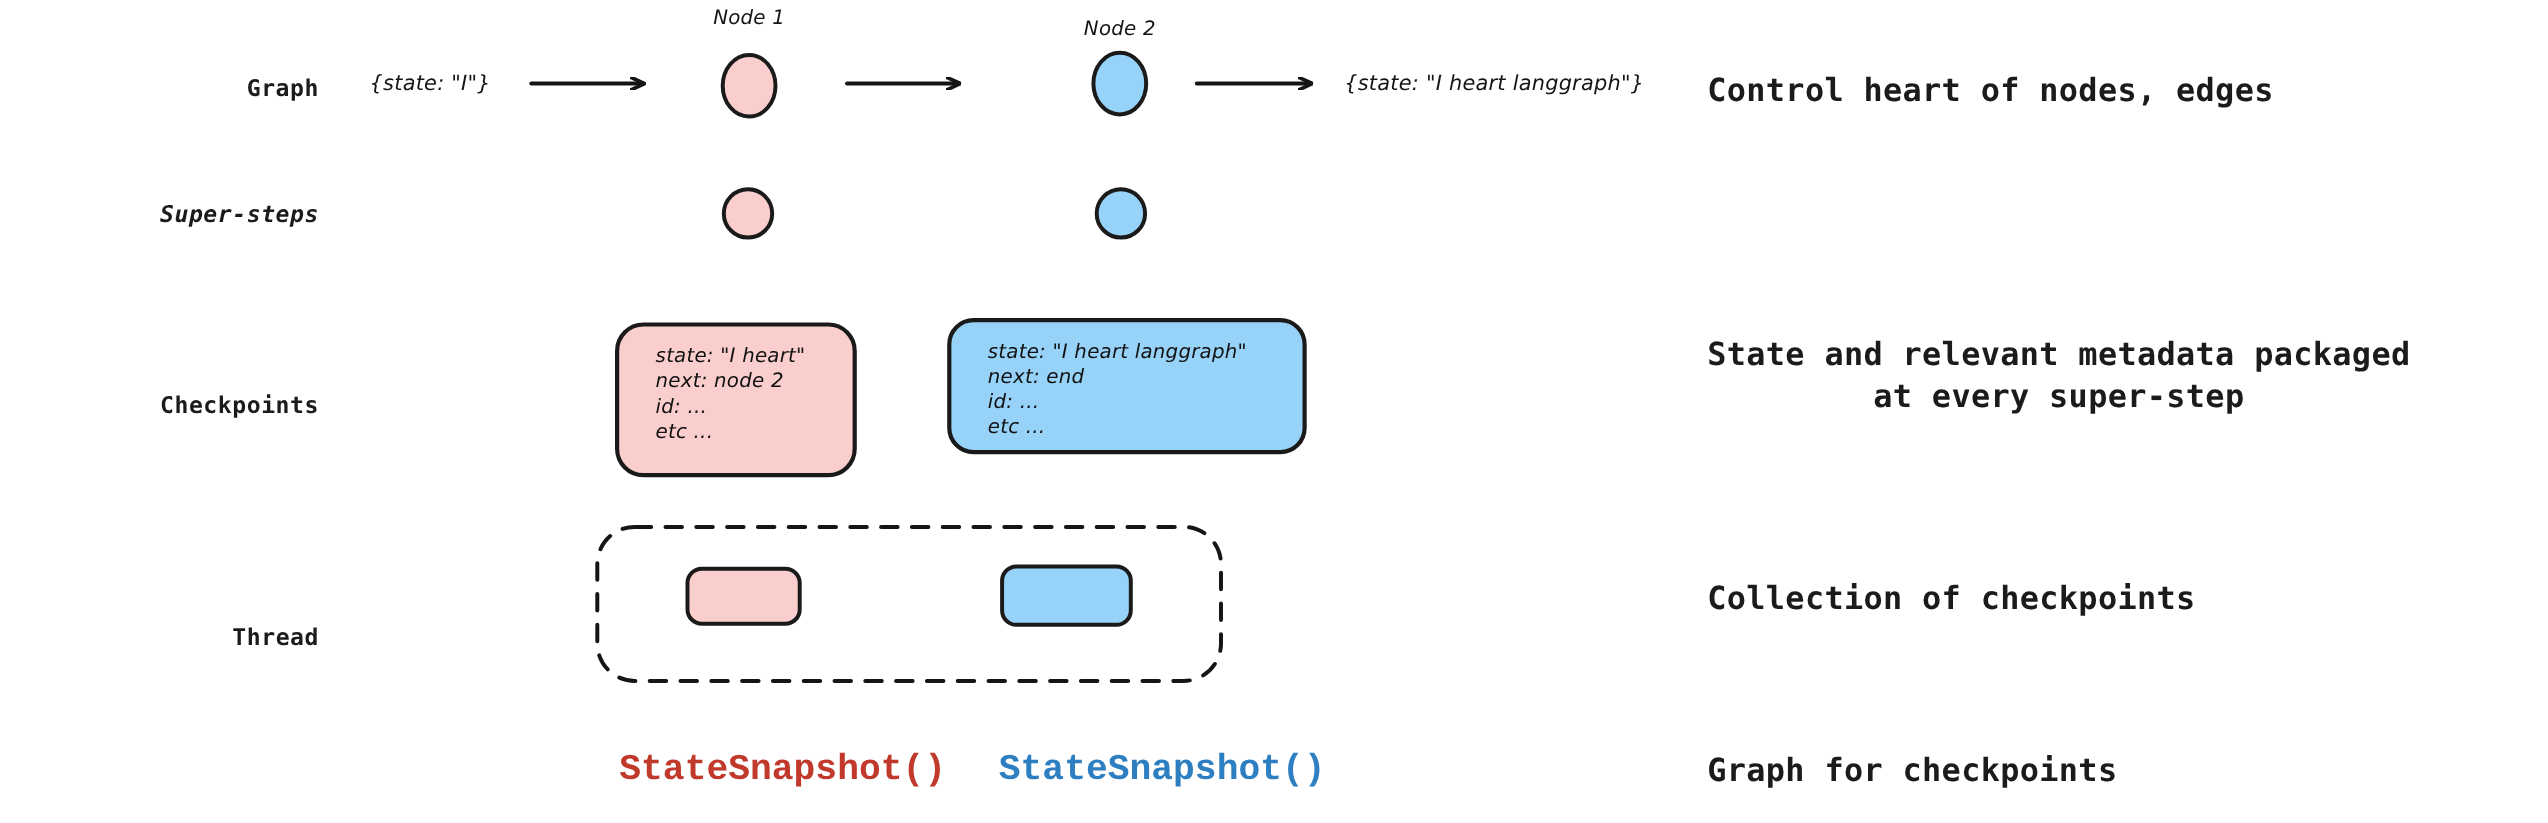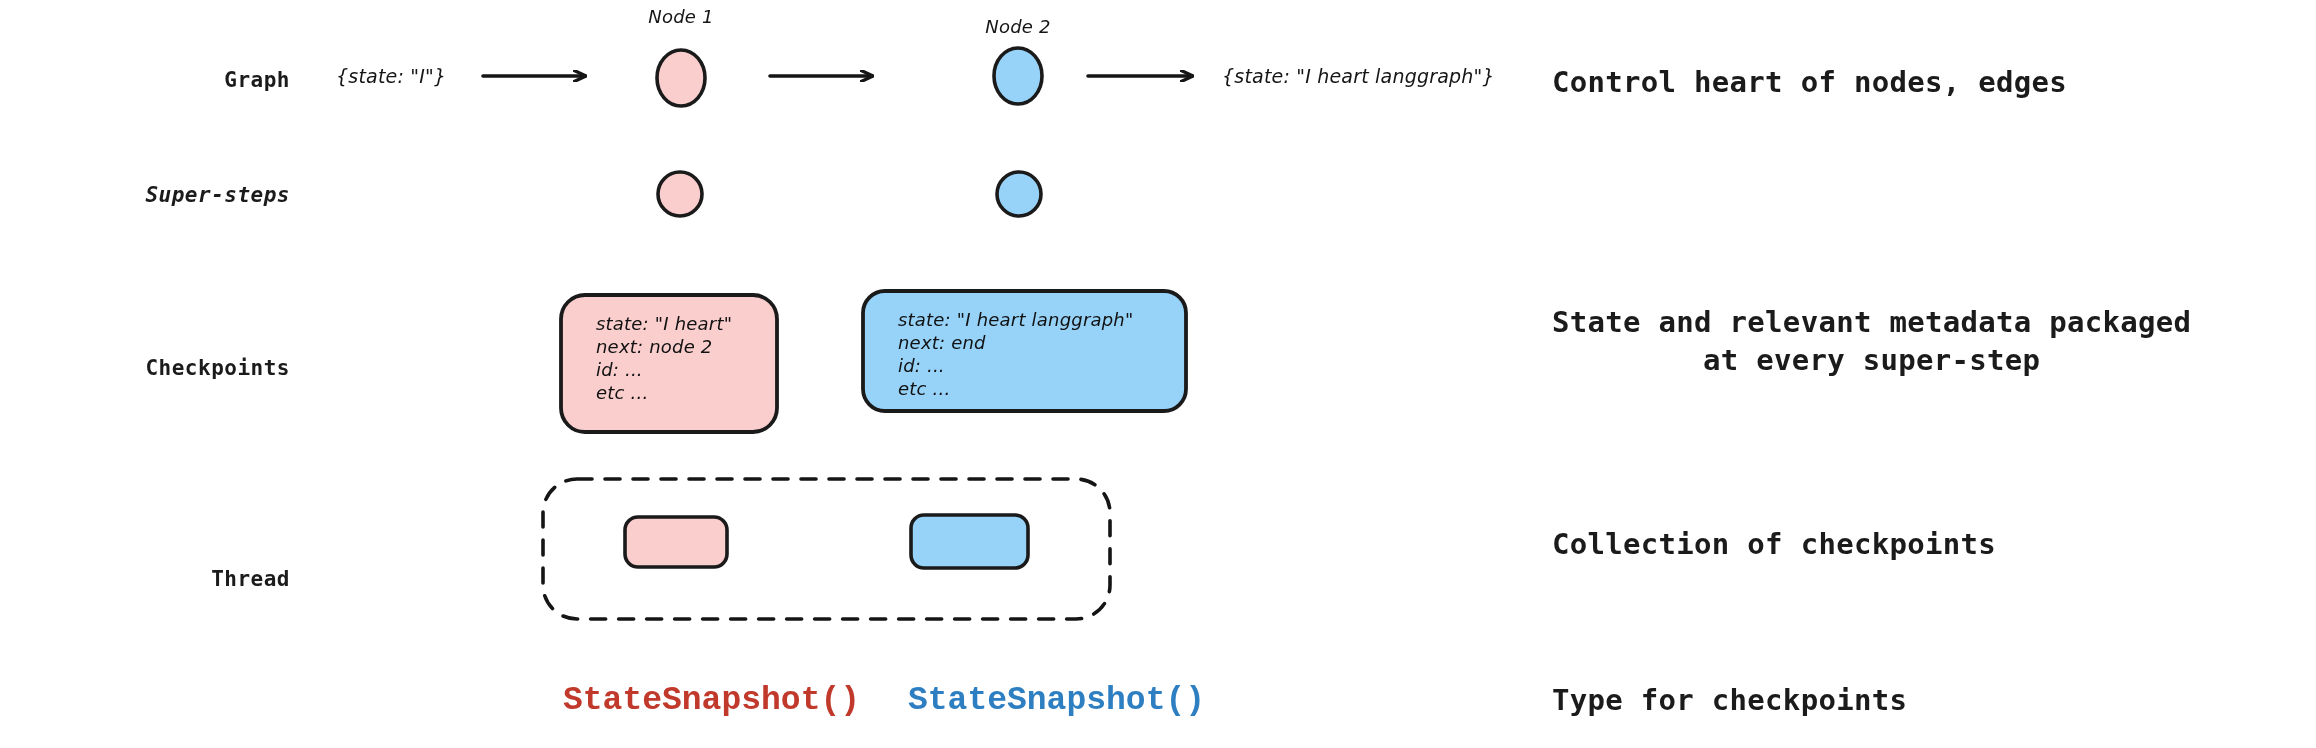--- a/index.html
+++ b/index.html
@@ -144,15 +144,15 @@
 etc ...</div>
 
   <div class="snap" style="left:563px;top:700px;color:#c0392b;">StateSnapshot()</div>
 
   <div class="snap" style="left:908px;top:700px;color:#2e7fc1;">StateSnapshot()</div>
 
   <div class="desc" style="top:63px;">Control heart of nodes, edges</div>
   <div class="desc" style="top:303px;text-align:center;">State and relevant metadata packaged
 at every super-step</div>
   <div class="desc" style="top:525px;">Collection of checkpoints</div>
-  <div class="desc" style="top:681px;">Type for checkpoints</div>
+  <div class="desc" style="top:681px;">Graph for checkpoints</div>
 
 </div>
 
 </body></html>

